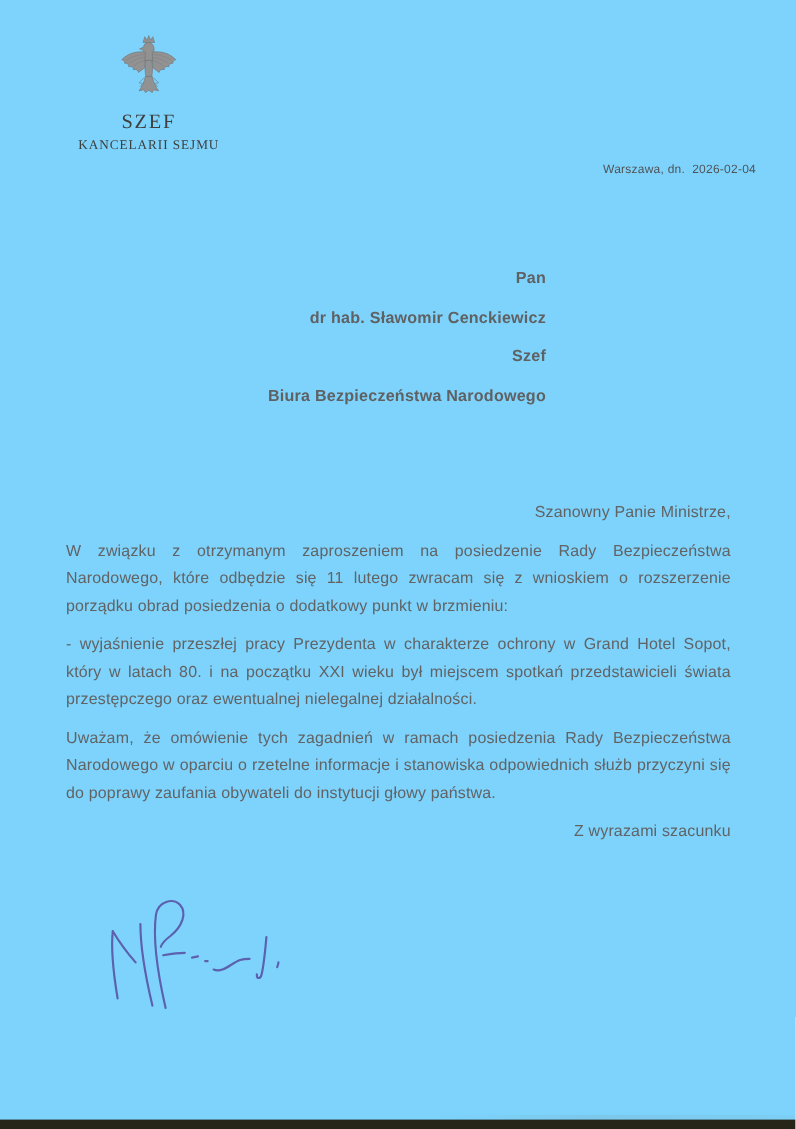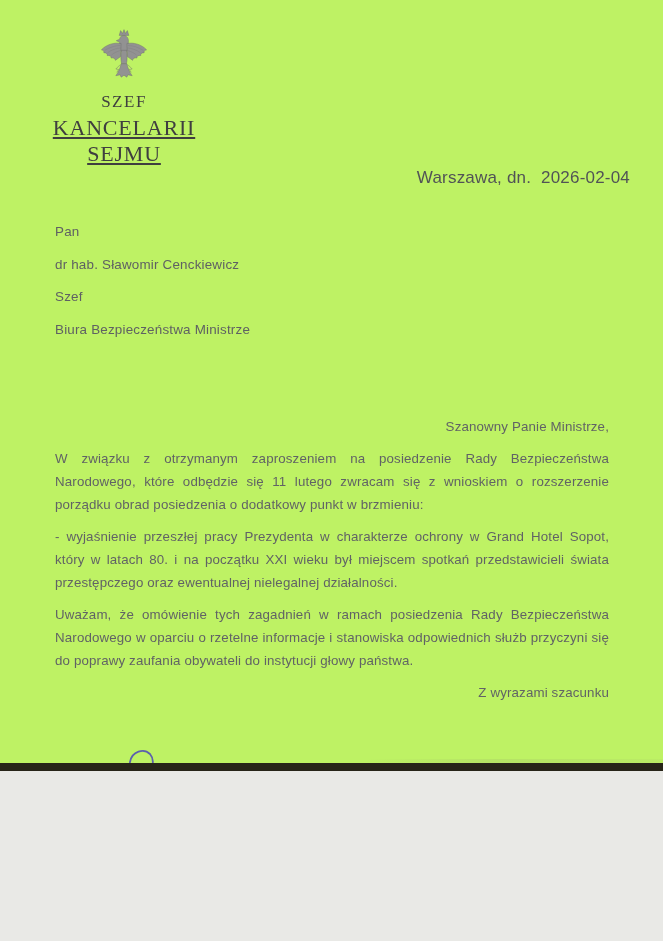--- a/index.html
+++ b/index.html
@@ -1,45 +1,46 @@
 <!DOCTYPE html>
 <html><head>
 <meta charset="utf-8">
 <style>
   * { margin:0; padding:0; box-sizing:border-box; }
   html,body { background:#e9e9e6; }
   .page {
     position:relative;
-    width:663px; height:771px;
-    background:#bef264;
+    width:663px; height:941px;
+    background:#7dd3fc;
     font-family:"Liberation Sans", sans-serif;
     overflow:hidden;
     margin:0 auto;
   }
   
   .letterhead {
     position:absolute; left:24px; top:28px; width:200px;
     text-align:center;
     font-family:"Liberation Serif", serif;
     color:#3f3f3f;
   }
   .emblem { display:block; margin:0 auto 6px auto; }
   .lh-line1 { font-size:17px; letter-spacing:1.5px; margin-top:2px; }
-  .lh-line2 { font-size:22px; letter-spacing:0.8px; margin-top:3px;text-decoration:underline; }
+  .lh-line2 { font-size:11px; letter-spacing:0.8px; margin-top:3px; }
   
   .dateline {
-    position:absolute; top:168px; right:33px;
-    font-size:17px; color:#515356; white-space:pre;
+    position:absolute; top:136px; right:33px;
+    font-size:10px; color:#515356; white-space:pre;
     letter-spacing:0.2px;
   }
   
   .recipient {
     position:absolute; left:55px; top:216px; width:400px;
-    font-size:13.4px; font-weight:normal; color:#5f6163;
+    font-size:13.4px; font-weight:bold; color:#5f6163;
     letter-spacing:0.2px;
+    text-align:right;
   }
   .recipient .r-line { line-height:32.5px; }
   .recipient .r-line.emph { color:#2f3133; }
   
   .letter-body {
     position:absolute; left:55px; top:415px; width:554px;
     font-size:13.3px; color:#616365; line-height:23px;
     letter-spacing:0.15px;
   }
   .letter-body p { margin-bottom:9px; text-align:justify; }
@@ -94,21 +95,21 @@
     <div class="lh-line1">SZEF</div>
     <div class="lh-line2">KANCELARII SEJMU</div>
   </header>
 
   <div class="dateline">Warszawa, dn.  2026-02-04</div>
 
   <div class="recipient">
     <div class="r-line">Pan</div>
     <div class="r-line">dr hab. Sławomir Cenckiewicz</div>
     <div class="r-line">Szef</div>
-    <div class="r-line">Biura Bezpieczeństwa Ministrze</div>
+    <div class="r-line">Biura Bezpieczeństwa Narodowego</div>
   </div>
 
   <div class="letter-body">
     <p class="salutation">Szanowny Panie Ministrze,</p>
     <p>W związku z otrzymanym zaproszeniem na posiedzenie Rady Bezpieczeństwa Narodowego, które odbędzie się 11 lutego zwracam się z wnioskiem o rozszerzenie porządku obrad posiedzenia o dodatkowy punkt w brzmieniu:</p>
     <p>- wyjaśnienie przeszłej pracy Prezydenta w charakterze ochrony w Grand Hotel Sopot, który w latach 80. i na początku XXI wieku był miejscem spotkań przedstawicieli świata przestępczego oraz ewentualnej nielegalnej działalności.</p>
     <p>Uważam, że omówienie tych zagadnień w ramach posiedzenia Rady Bezpieczeństwa Narodowego w oparciu o rzetelne informacje i stanowiska odpowiednich służb przyczyni się do poprawy zaufania obywateli do instytucji głowy państwa.</p>
     <p class="closing">Z wyrazami szacunku</p>
   </div>
 

